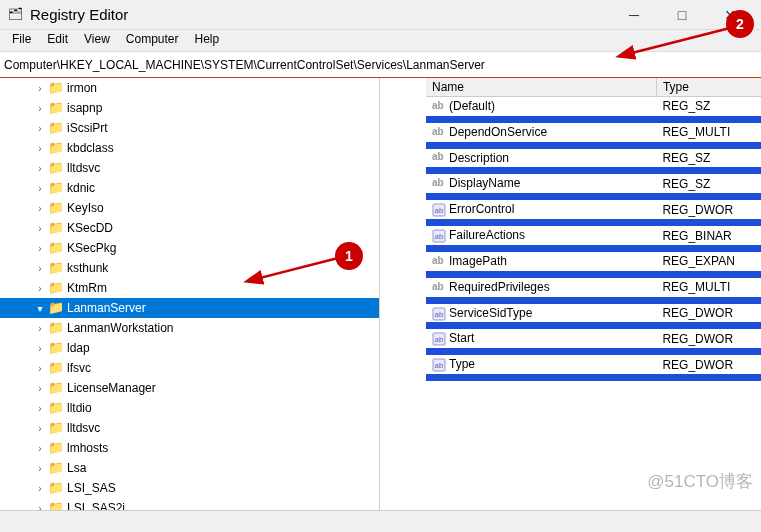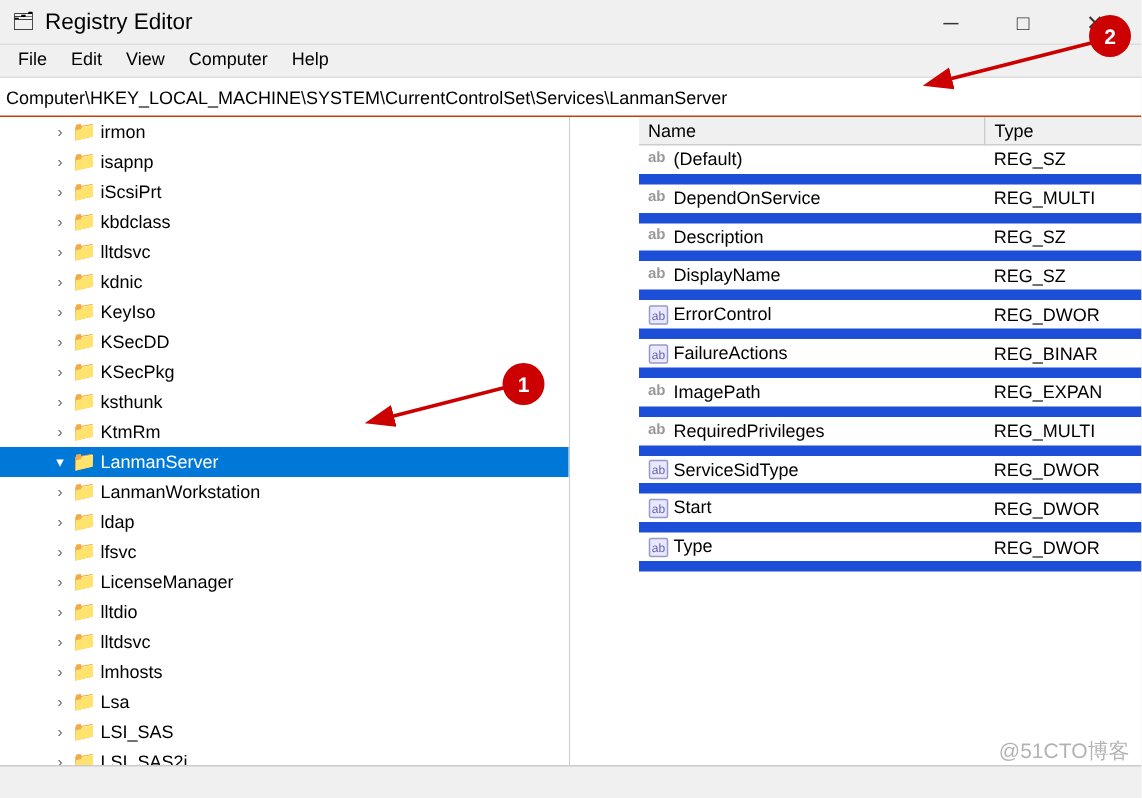--- a/index.html
+++ b/index.html
@@ -179,24 +179,24 @@
     }
 
     
     ::-webkit-scrollbar { width: 12px; height: 12px; }
     ::-webkit-scrollbar-track { background: #f0f0f0; }
     ::-webkit-scrollbar-thumb { background: #c0c0c0; border: 1px solid #a0a0a0; }
 
     
     .watermark {
       position: absolute;
-      bottom: 22px;
+      bottom: 39px;
       right: 8px;
       color: rgba(0,0,0,0.3);
-      font-size: 14px;
+      font-size: 17px;
     }
 
     
     .annotation-circle {
       position: absolute;
       width: 28px;
       height: 28px;
       border-radius: 50%;
       background: #cc0000;
       color: white;

